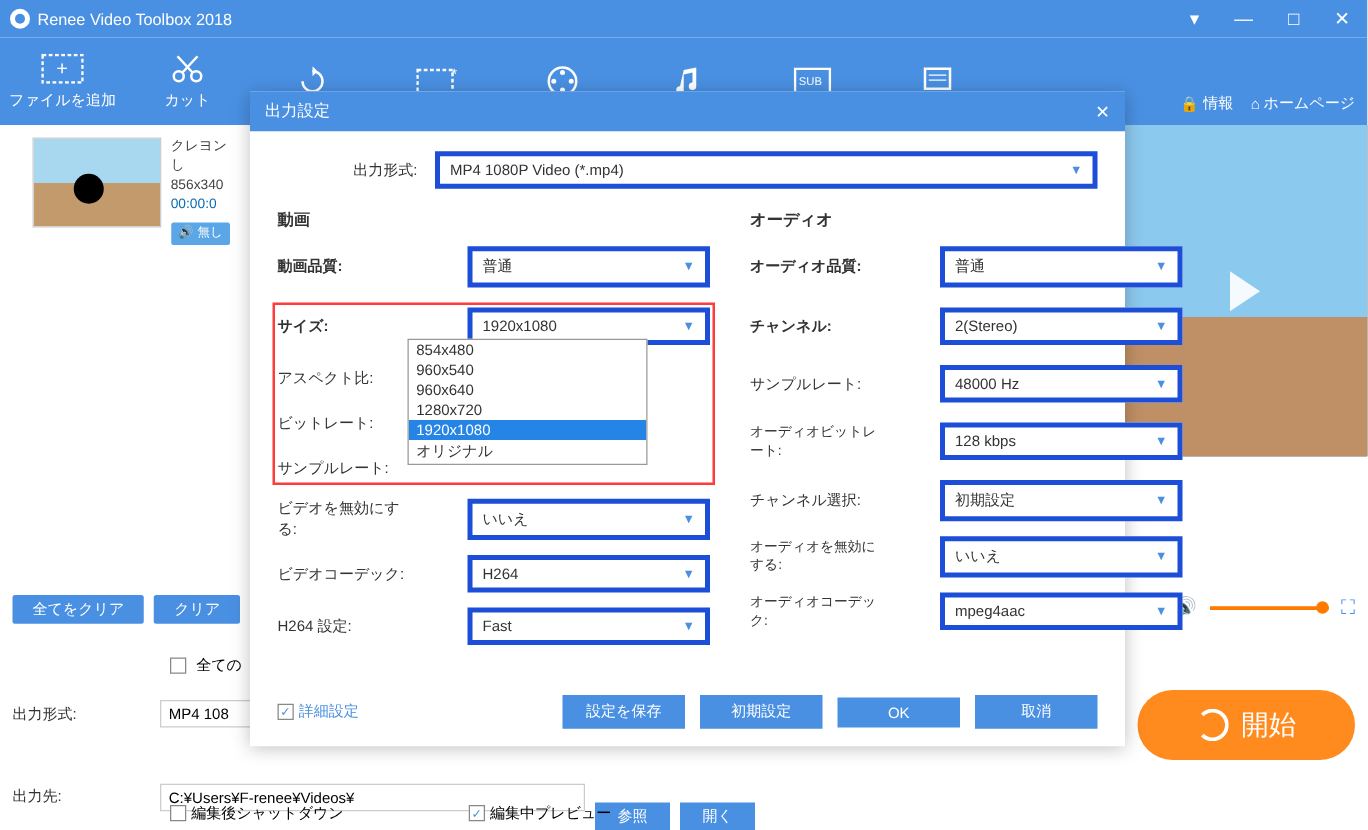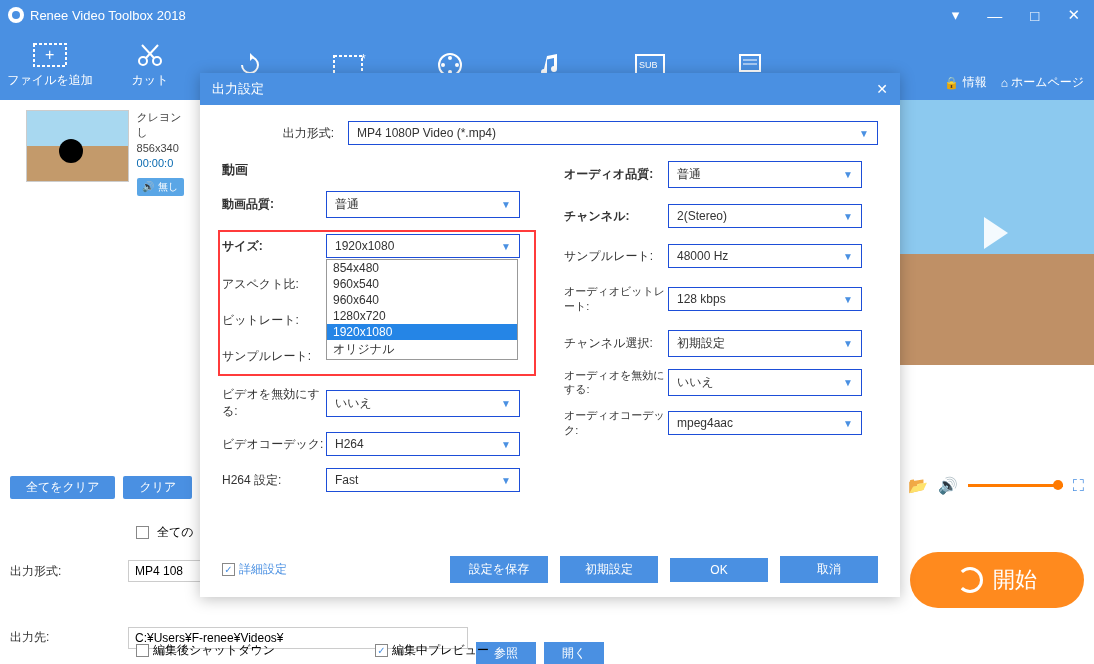--- a/index.html
+++ b/index.html
@@ -57,29 +57,29 @@
 
 
 .dialog { position: absolute; left: 200px; top: 73px; width: 700px; height: 524px; background: #fff; box-shadow: 0 2px 14px rgba(0,0,0,0.25); z-index: 100; }
 .dialog-header { height: 32px; background: #4a90e2; color: #fff; display: flex; align-items: center; padding: 0 12px; font-size: 13px; }
 .dialog-header .close { cursor: pointer; font-size: 14px; }
 .dialog-body { padding: 16px 22px; font-size: 12px; color: #333; }
 
 
 .fmt-row { display: flex; align-items: center; gap: 14px; margin-bottom: 16px; padding-left: 42px;}
 .fmt-row .lab { font-weight: normal; width: 70px; text-align: right; }
-.dropdown { border: 1px solid #1d4ed8; padding: 4px 8px; display: flex; align-items: center; justify-content: space-between; background: #fff; cursor: pointer; }
+.dropdown { border: 4px solid #1d4ed8; padding: 4px 8px; display: flex; align-items: center; justify-content: space-between; background: #fff; cursor: pointer; }
 .dropdown .arrow { color: #4a90e2; font-size: 10px; }
 .fmt-dd { width: 530px; }
 
 
 .cols { display: flex; gap: 28px; }
 .col { flex: 1; }
 .col h4 { font-size: 13px; font-weight: bold; margin-bottom: 12px; color: #333; }
-.field { display: flex; align-items: center; margin-bottom: 12px; min-height: 24px; position: relative; }
+.field { display: flex; align-items: center; margin-bottom: 12px; min-height: 24px; position: relative; gap: 48px; }
 .field .flab { width: 104px; color: #333; }
 .field .flab.bold { font-weight: bold; }
 .field .dropdown { width: 194px; }
 .col.audio .field .dropdown { width: 194px; }
 
 
 .size-area { position: relative; border: 2px solid #ff3b3b; border-radius: 0; padding: 2px; margin-left: -4px; }
 .size-list { position: absolute; left: 106px; top: 27px; width: 192px; border: 1px solid #999; background: #fff; z-index: 10; max-height: 116px; overflow-y: scroll; }
 .size-list .opt { padding: 1px 6px; font-size: 12px; cursor: pointer; }
 .size-list .opt.sel { background: #2585e6; color: #fff; }
@@ -329,20 +329,21 @@
         <div class="field">
             <span class="flab">H264 設定:</span>
           <div class="dropdown">
               <span>Fast</span>
               <span class="arrow">▼</span>
             </div>
           </div>
       </div>
 
       <div class="col audio">
+        <h4>オーディオ</h4>
 
         <div class="field">
             <span class="flab bold">オーディオ品質:</span>
           <div class="dropdown">
               <span>普通</span>
               <span class="arrow">▼</span>
             </div>
           </div>
 
         <div class="field" style="margin-top:16px">

